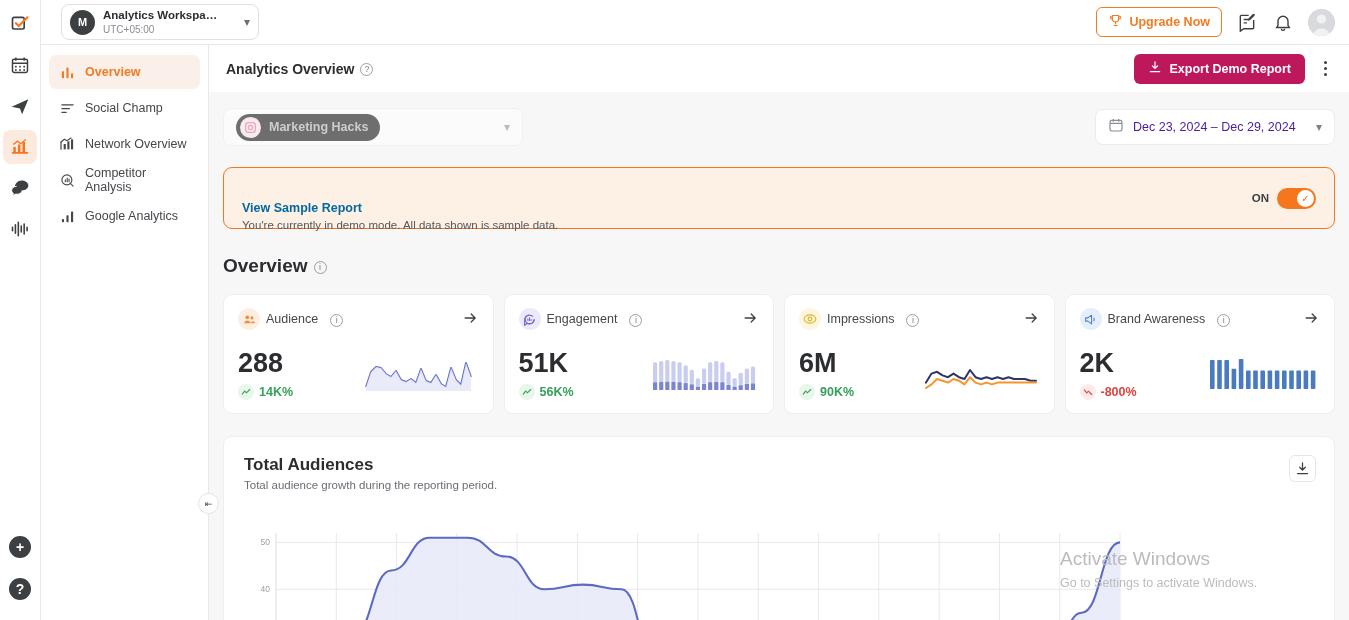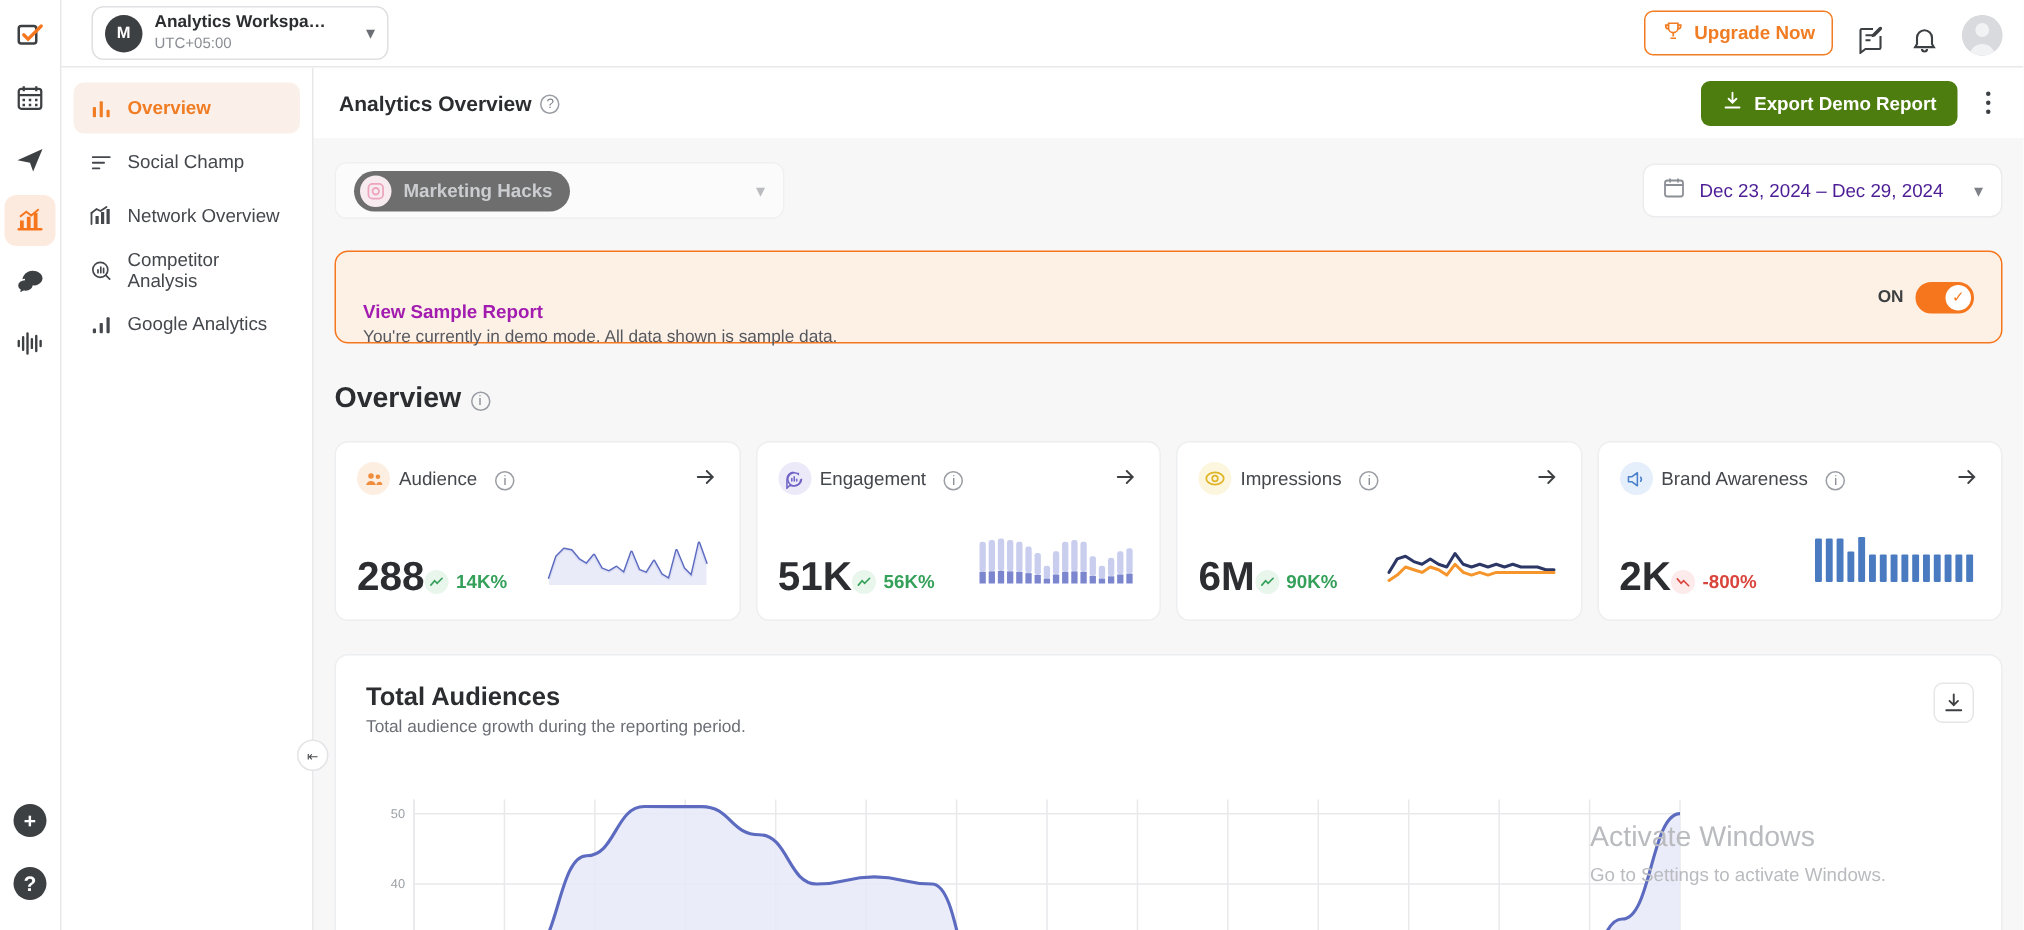--- a/index.html
+++ b/index.html
@@ -46,21 +46,21 @@
     width: 25px; height: 25px; border-radius: 50%; background: #3d4043;
     color: #fff; font-size: 11px; font-weight: bold;
     display: flex; align-items: center; justify-content: center; flex: 0 0 25px;
   }
   .ws-text { margin-left: 8px; flex: 1; overflow: hidden; }
   .ws-name { font-size: 11.5px; font-weight: bold; color: #2b2d30;
     white-space: nowrap; overflow: hidden; text-overflow: ellipsis; line-height: 1.25; }
   .ws-tz { font-size: 10px; color: #8a8d93; line-height: 1.3; }
   .ws-chev { color: #6b6e75; font-size: 12px; padding-left: 4px; }
 
-  #top-right { margin-left: auto; display: flex; align-items: flex-end; gap: 14px; padding-right: 14px; }
+  #top-right { margin-left: auto; display: flex; align-items: center; gap: 14px; padding-right: 14px; }
   #upgrade-btn {
     height: 30px; border: 1.5px solid #f07c23; border-radius: 6px;
     color: #f07c23; background: #fff; font-size: 12.5px; font-weight: bold;
     display: flex; align-items: center; gap: 6px; padding: 0 11px; cursor: pointer;
     font-family: "Liberation Sans", sans-serif;
   }
   .hdr-icon { width: 22px; height: 22px; color: #3d4043; cursor: pointer;
     display: flex; align-items: center; justify-content: center; }
   #avatar { width: 27px; height: 27px; border-radius: 50%;
     background: #d4d6da; cursor: pointer; display: flex; align-items: flex-end;
@@ -94,21 +94,21 @@
     z-index: 10;
   }
   #page-title { font-size: 14px; font-weight: bold; color: #2b2d30; }
   .info-circle {
     display: inline-flex; align-items: center; justify-content: center;
     width: 13px; height: 13px; border: 1px solid #9a9da3; border-radius: 50%;
     font-size: 9px; color: #7c7f86; margin-left: 6px; line-height: 1;
     position: relative; top: 1px; cursor: pointer;
   }
   #export-btn {
-    margin-left: auto; height: 30px; background: #4d7c0f; color: #fff;
+    margin-left: auto; height: 30px; background: #be185d; color: #fff;
     border: none; border-radius: 6px; font-size: 12.5px; font-weight: bold;
     display: flex; align-items: center; gap: 7px; padding: 0 14px; cursor: pointer;
     font-family: "Liberation Sans", sans-serif;
   }
   #kebab { width: 20px; margin-left: 10px; display: flex; flex-direction: column;
     align-items: center; gap: 3px; cursor: pointer; }
   #kebab i { width: 3px; height: 3px; border-radius: 50%; background: #3d4043; display: block; }
 
   
   #main {
@@ -138,21 +138,21 @@
   }
   .dr-text { font-size: 12.5px; color: #4c1d95; }
   .dr-chev { margin-left: auto; color: #7e8188; font-size: 12px; }
 
   
   #sample-banner {
     margin: 21px 14px 0 14px; background: #fdf0e5; border: 1px solid #f6761d;
     border-radius: 9px; height: 62px; display: flex; align-items: center;
     padding: 0 18px;
   }
-  #banner-title { font-size: 12.5px; font-weight: bold; color: #a21caf; line-height: 1.45; margin-top: 36px; }
+  #banner-title { font-size: 12.5px; font-weight: bold; color: #0369a1; line-height: 1.45; margin-top: 36px; }
   #banner-sub { font-size: 11.5px; color: #55585e; line-height: 1.45; }
   #banner-toggle { margin-left: auto; display: flex; align-items: center; gap: 8px; }
   .toggle-lbl { font-size: 11.5px; font-weight: bold; color: #3d4043; }
   .switch { width: 39px; height: 21px; border-radius: 11px; background: #f6761d;
     position: relative; cursor: pointer; }
   .switch .knob { position: absolute; top: 2px; right: 2px; width: 17px; height: 17px;
     border-radius: 50%; background: #fff; display: flex; align-items: center;
     justify-content: center; color: #f6761d; font-size: 10px; }
 
   
@@ -164,21 +164,21 @@
     flex: 1; background: #fff; border: 1px solid #eceef0; border-radius: 9px;
     height: 120px; padding: 13px 14px; display: flex; flex-direction: column;
   }
   .kpi-top { display: flex; align-items: center; gap: 6px; }
   .kpi-badge { width: 22px; height: 22px; border-radius: 50%;
     display: flex; align-items: center; justify-content: center; flex: 0 0 22px; }
   .kpi-label { font-size: 12.5px; color: #44474c; }
   .kpi-arrow { margin-left: auto; color: #3d4043; font-size: 15px; cursor: pointer;
     line-height: 1; }
   .kpi-body { display: flex; align-items: flex-end; margin-top: 8px; flex: 1; }
-  .kpi-left { display: flex; flex-direction: row; }
+  .kpi-left { display: flex; flex-direction: column; }
   .kpi-value { font-size: 27px; font-weight: bold; color: #2b2d30; line-height: 1.1; }
   .kpi-delta { display: flex; align-items: center; gap: 5px; margin-top: 5px; }
   .delta-dot { width: 16px; height: 16px; border-radius: 50%;
     display: flex; align-items: center; justify-content: center; font-size: 9px; }
   .delta-up { background: #e8f6ec; color: #35a05a; }
   .delta-down { background: #fdeaea; color: #d9453c; }
   .delta-text { font-size: 12.5px; font-weight: bold; }
   .delta-text.up { color: #35a05a; }
   .delta-text.down { color: #d9453c; }
   .kpi-spark { margin-left: auto; padding-bottom: 2px; }

